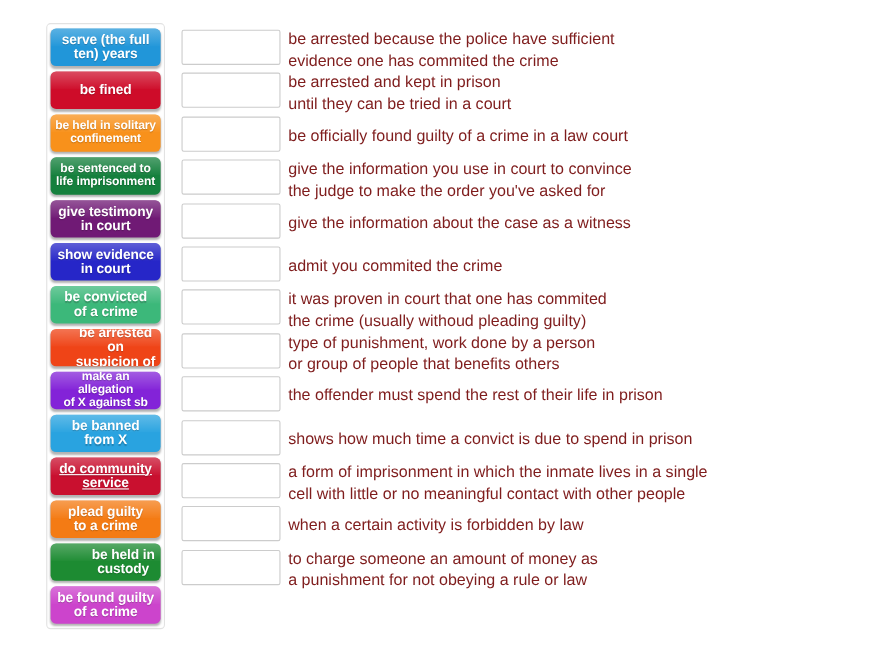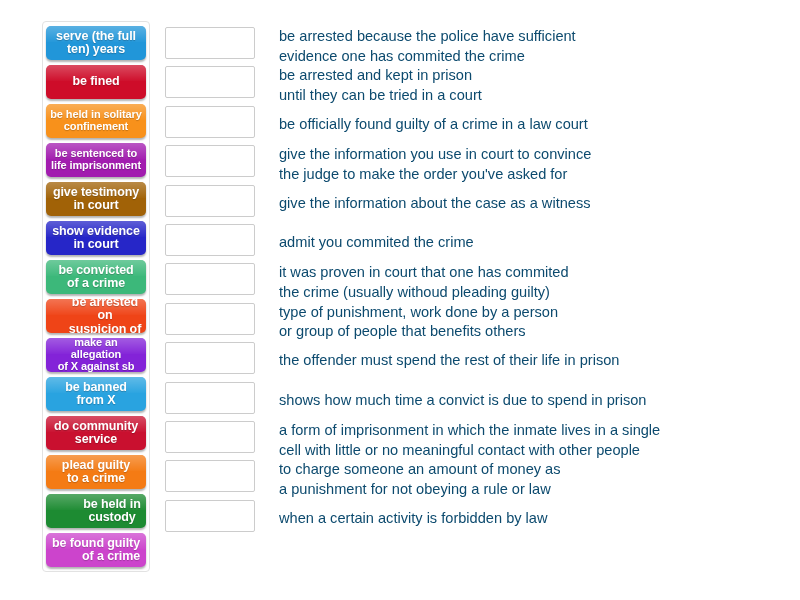--- a/index.html
+++ b/index.html
@@ -93,24 +93,24 @@
     width: 90px;
     height: 32px;
     background: #ffffff;
     border: 1px solid #cccccc;
     border-radius: 2px;
     box-sizing: border-box;
   }
 
   .definition {
     flex: 1 1 auto;
-    margin-left: 24px;
+    margin-left: 7px;
     font-size: 14.6px;
     line-height: 19.6px;
-    color: #0c4a6e;
+    color: #7f1d1d;
     white-space: pre-line;
     padding-top: 0px;
   }
   .row.single .definition { padding-top: 9px; }
 </style>
 </head>
 <body>
 
 <div id="app">
 
@@ -119,25 +119,25 @@
         <span class="tile-text" style="white-space: pre-line;">serve (the full
 ten) years</span>
       </div>
       <div class="tile" style="background: rgb(206, 12, 41);">
         <span class="tile-text" style="white-space: pre-line;">be fined</span>
       </div>
       <div class="tile small" style="background: rgb(248, 145, 27);">
         <span class="tile-text" style="white-space: pre-line;">be held in solitary
 confinement</span>
       </div>
-      <div class="tile small" style="background: #a21caf;">
+      <div class="tile small" style="background: #15803d;">
         <span class="tile-text" style="white-space: pre-line;">be sentenced to
 life imprisonment</span>
       </div>
-      <div class="tile" style="background: #a16207;">
+      <div class="tile" style="background: #701a75;">
         <span class="tile-text" style="white-space: pre-line;">give testimony
 in court</span>
       </div>
       <div class="tile" style="background: rgb(38, 38, 200);">
         <span class="tile-text" style="white-space: pre-line;">show evidence
 in court</span>
       </div>
       <div class="tile" style="background: rgb(60, 184, 122);">
         <span class="tile-text" style="white-space: pre-line;">be convicted
 of a crime</span>
@@ -148,33 +148,33 @@
       </div>
       <div class="tile small" style="background: rgb(131, 35, 216);">
         <span class="tile-text" style="white-space: pre-line;">make an allegation
 of X against sb</span>
       </div>
       <div class="tile" style="background: rgb(41, 163, 224);">
         <span class="tile-text" style="white-space: pre-line;">be banned
 from X</span>
       </div>
       <div class="tile" style="background: rgb(201, 16, 47);">
-        <span class="tile-text" style="white-space: pre-line;">do community
+        <span class="tile-text" style="white-space: pre-line; text-decoration: underline;">do community
 service</span>
       </div>
       <div class="tile" style="background: rgb(244, 123, 20);">
         <span class="tile-text" style="white-space: pre-line;">plead guilty
 to a crime</span>
       </div>
       <div class="tile" style="background: rgb(29, 139, 50);">
         <span class="tile-text" style="white-space: pre-line; margin-left: 32px;">be held in
 custody</span>
       </div>
       <div class="tile" style="background: rgb(204, 68, 204);">
-        <span class="tile-text" style="white-space: pre-line; text-align: right;">be found guilty
+        <span class="tile-text" style="white-space: pre-line;">be found guilty
 of a crime</span>
       </div>
     </div>
 
   <div id="rows">
       <div class="row">
         <div class="dropzone"></div>
         <div class="definition">be arrested because the police have sufficient
 evidence one has commited the crime</div>
       </div>
@@ -216,24 +216,24 @@
       </div>
       <div class="row single">
         <div class="dropzone"></div>
         <div class="definition">shows how much time a convict is due to spend in prison</div>
       </div>
       <div class="row">
         <div class="dropzone"></div>
         <div class="definition">a form of imprisonment in which the inmate lives in a single
 cell with little or no meaningful contact with other people</div>
       </div>
+      <div class="row single">
+        <div class="dropzone"></div>
+        <div class="definition">when a certain activity is forbidden by law</div>
+      </div>
       <div class="row">
         <div class="dropzone"></div>
         <div class="definition">to charge someone an amount of money as
 a punishment for not obeying a rule or law</div>
       </div>
-      <div class="row single">
-        <div class="dropzone"></div>
-        <div class="definition">when a certain activity is forbidden by law</div>
-      </div>
     </div>
 
 </div>
 
 </body></html>

